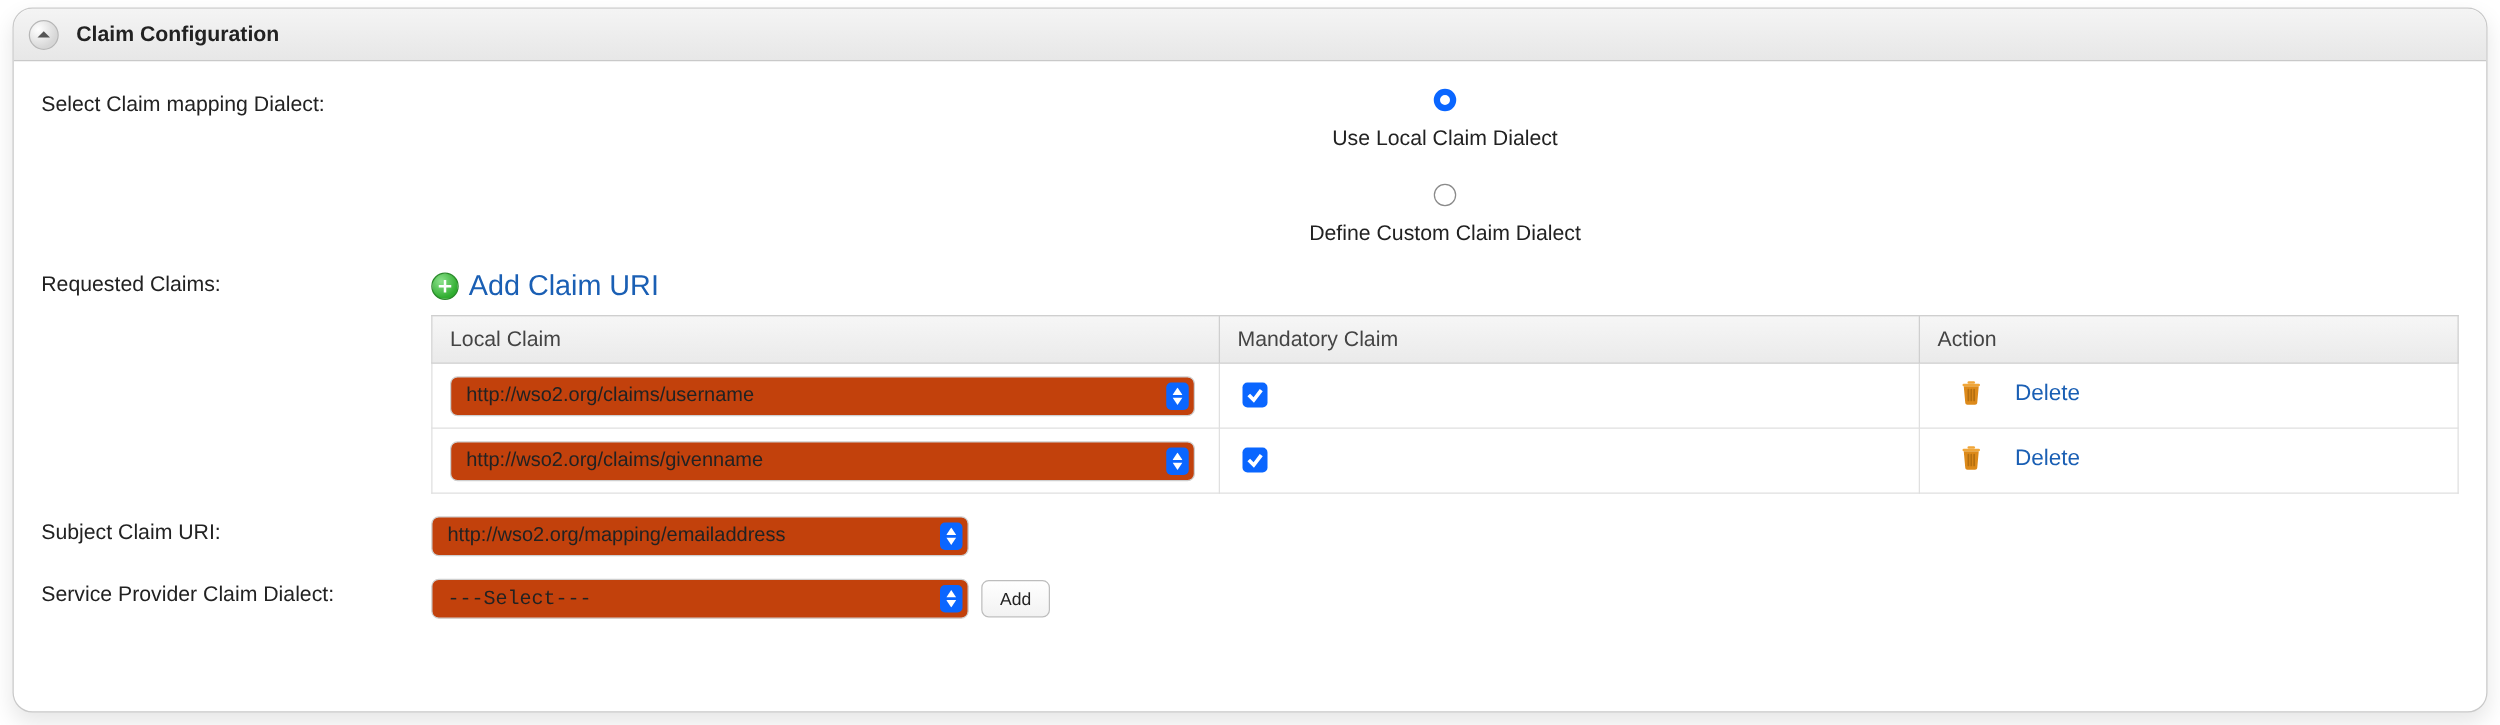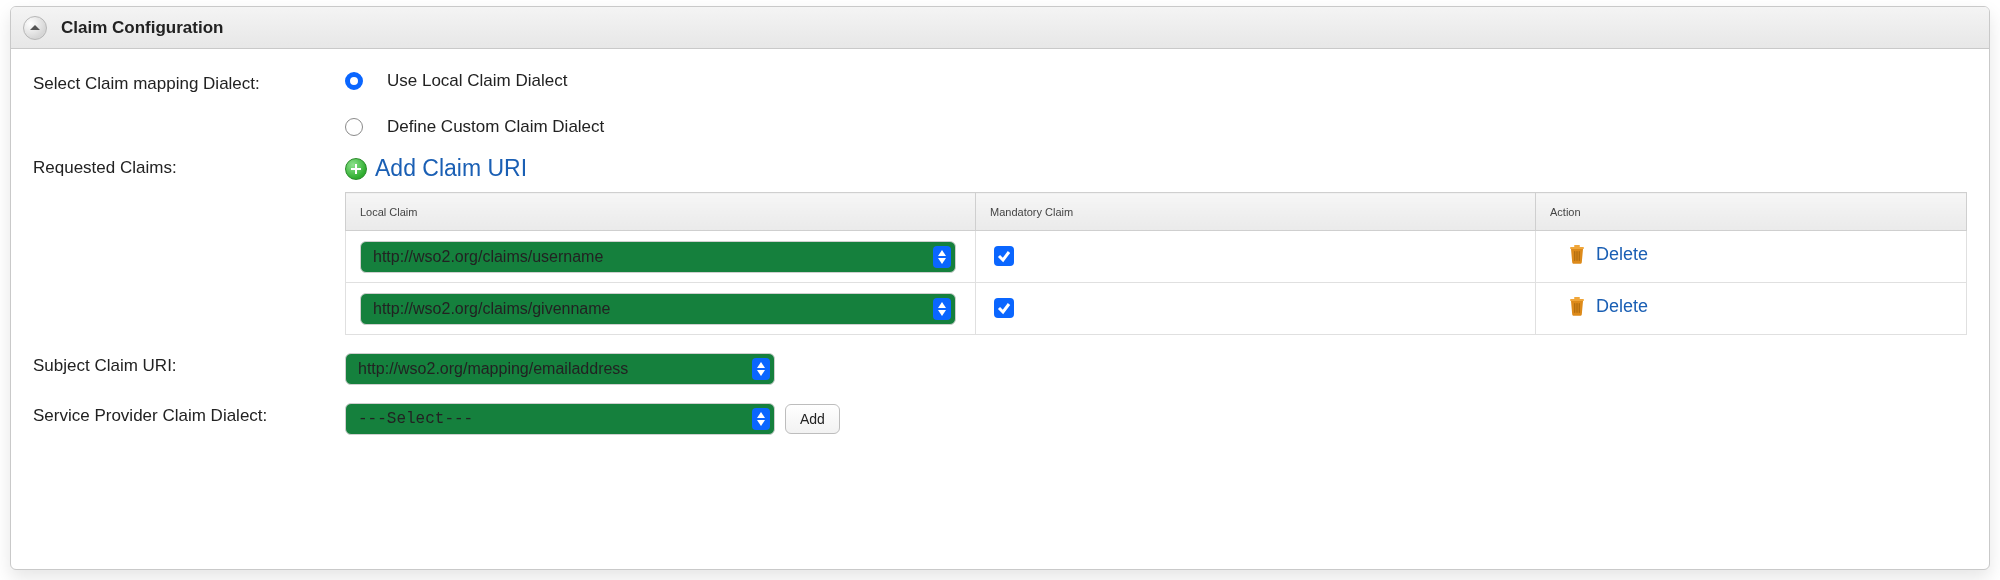--- a/index.html
+++ b/index.html
@@ -1,20 +1,20 @@
 <!DOCTYPE html>
 <html><head>
 <meta charset="utf-8">
 <style>
   * { box-sizing: border-box; }
   html, body { margin:0; padding:0; font-family: "Helvetica Neue", Arial, sans-serif; font-size:17px; color:#222; background:#fff; }
   .page { width:2000px; height:580px; padding:6px 10px 10px 10px; }
   .panel {
     border:1px solid #c9c9c9;
-    border-radius:6px;
+    border-radius:16px;
     box-shadow: 0 8px 18px rgba(0,0,0,0.10);
     overflow:hidden;
     background:#fff;
   }
   .panel-header {
     display:flex; align-items:center;
     height:42px;
     padding:0 12px;
     background: linear-gradient(#f4f4f4, #e7e7e7);
     border-bottom:1px solid #c9c9c9;
@@ -30,21 +30,21 @@
     cursor:pointer;
   }
   .collapse-btn svg { width:12px; height:12px; fill:#555; }
 
   .panel-body { padding:22px 22px 28px 22px; min-height:520px; }
 
   .form-row { display:flex; align-items:flex-start; gap:0; margin-bottom:18px; }
   .label-col { width:312px; padding-right:18px; color:#222; line-height:1.35; padding-top:2px; }
   .ctrl-col  { flex:1; }
 
-  .radio-line { display:flex; align-items:center; gap:24px; margin-bottom:18px; }
+  .radio-line { display:flex; align-items:center; gap:12px; margin-bottom:18px;flex-direction:column; }
   .radio {
     width:18px; height:18px; border-radius:50%;
     border:1px solid #8a8a8a; display:inline-flex; align-items:center; justify-content:center;
     background:#fff; cursor:pointer;
   }
   .radio.checked { border:5px solid #0a66ff; }
 
   .add-link { display:inline-flex; align-items:center; gap:8px; color:#1a5fb4; cursor:pointer; font-size:23px; }
   .add-icon {
     width:22px; height:22px; border-radius:50%;
@@ -59,36 +59,36 @@
     border-collapse:collapse;
     margin-top:10px;
     border:1px solid #cfcfcf;
   }
   table.claims th {
     text-align:left; font-weight:500; color:#444;
     background: linear-gradient(#f6f6f6, #eaeaea);
     border:1px solid #cfcfcf;
     padding:8px 14px;
     height:38px;
-    font-size:11px;
+    font-size:17px;
   }
   table.claims td {
     border:1px solid #e0e0e0;
     padding:8px 14px;
     height:52px;
     vertical-align:middle;
   }
   table.claims td.center { text-align:left; padding-left:18px; }
   table.claims td.action-cell { padding-left:32px; }
 
   .select-like {
     display:inline-flex; align-items:center; justify-content:space-between;
     border:1px solid #cfcfcf; border-radius:6px;
     height:32px; padding:0 4px 0 12px;
-    background:#15803d;
+    background:#c2410c;
     max-width:600px;
     cursor:pointer;
     font-size:16px;
   }
   .select-like.w-table  { width:596px; }
   .select-like.w-subject{ width:430px; }
   .select-like.w-dialect{ width:430px;font-family:Liberation Mono, monospace; }
 
   .sel-arrows {
     width:18px; height:22px; border-radius:4px;
@@ -99,21 +99,21 @@
   .sel-arrows svg { width:8px; height:6px; fill:#fff; display:block; }
 
   .cbox {
     width:20px; height:20px; border-radius:4px;
     background:#0a66ff;
     display:inline-flex; align-items:center; justify-content:center;
     cursor:pointer;
   }
   .cbox svg { width:14px; height:14px; stroke:#fff; stroke-width:3; fill:none; }
 
-  .del-link { display:inline-flex; align-items:center; gap:10px; color:#1a5fb4; cursor:pointer; font-size:18px; }
+  .del-link { display:inline-flex; align-items:center; gap:26px; color:#1a5fb4; cursor:pointer; font-size:18px; }
 
   .btn {
     display:inline-flex; align-items:center; justify-content:center;
     height:30px; padding:0 14px;
     border:1px solid #bdbdbd; border-radius:6px;
     background:linear-gradient(#ffffff,#f2f2f2);
     cursor:pointer; margin-left:10px;
     font-size:14px;
   }
 </style>

